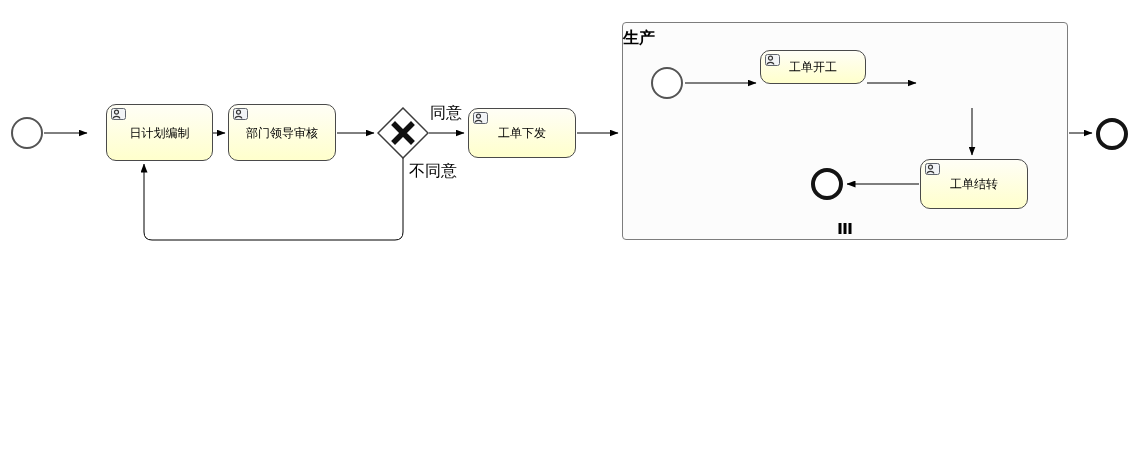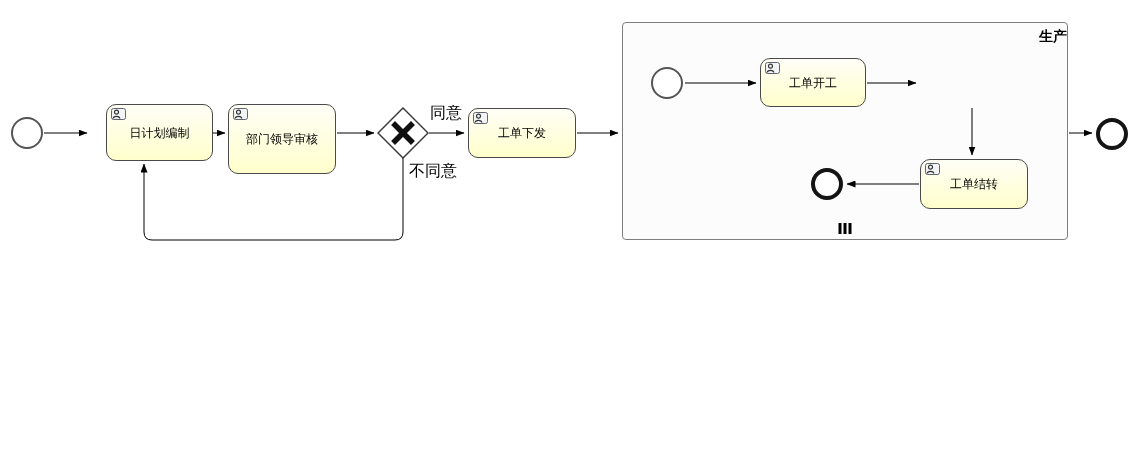--- a/index.html
+++ b/index.html
@@ -31,21 +31,21 @@
 
   .flow-label { position:absolute; font-size:16px; white-space:nowrap; }
 
   
   .subprocess {
     position:absolute; left:622px; top:22px; width:446px; height:218px;
     border:1px solid #7d7d7d; border-radius:4px; background:#fcfcfc;
   }
   .subprocess-title {
     position:absolute; top:5px; left:0; width:100%;
-    text-align:right; font-size:14px; font-weight:bold;
+    text-align:left; font-size:16px; font-weight:bold;
   }
   .mi-marker {
     position:absolute; bottom:5px; left:50%; transform:translateX(-50%);
     display:flex; gap:2px;
   }
   .mi-marker i { display:block; width:3px; height:11px; background:#000; }
 </style>
 </head>
 <body>
 
@@ -87,21 +87,21 @@
     <span class="task-icon">
       <svg width="15" height="12" viewBox="0 0 15 12">
         <rect x="0.5" y="0.5" width="14" height="11" rx="2" fill="#f2f4f6" stroke="#60656d"></rect>
         <circle cx="5.5" cy="4.2" r="2" fill="none" stroke="#333" stroke-width="1.2"></circle>
         <path d="M2.2 10.5 C2.5 7.6 8.5 7.6 8.8 10.5" fill="none" stroke="#333" stroke-width="1.2"></path>
       </svg>
     </span>
     <span>日计划编制</span>
   </div>
 
-  <div class="task" style="left:228px; top:104px; width:108px; height:70px;">
+  <div class="task" style="left:228px; top:104px; width:108px; height:57px;">
     <span class="task-icon">
       <svg width="15" height="12" viewBox="0 0 15 12">
         <rect x="0.5" y="0.5" width="14" height="11" rx="2" fill="#f2f4f6" stroke="#60656d"></rect>
         <circle cx="5.5" cy="4.2" r="2" fill="none" stroke="#333" stroke-width="1.2"></circle>
         <path d="M2.2 10.5 C2.5 7.6 8.5 7.6 8.8 10.5" fill="none" stroke="#333" stroke-width="1.2"></path>
       </svg>
     </span>
     <span>部门领导审核</span>
   </div>
 
@@ -121,21 +121,21 @@
         <rect x="0.5" y="0.5" width="14" height="11" rx="2" fill="#f2f4f6" stroke="#60656d"></rect>
         <circle cx="5.5" cy="4.2" r="2" fill="none" stroke="#333" stroke-width="1.2"></circle>
         <path d="M2.2 10.5 C2.5 7.6 8.5 7.6 8.8 10.5" fill="none" stroke="#333" stroke-width="1.2"></path>
       </svg>
     </span>
     <span>工单下发</span>
   </div>
 
   <div class="event start" style="left:651px; top:67px;"></div>
 
-  <div class="task" style="left:760px; top:58px; width:106px; height:49px;">
+  <div class="task" style="left:760px; top:50px; width:106px; height:34px;">
     <span class="task-icon">
       <svg width="15" height="12" viewBox="0 0 15 12">
         <rect x="0.5" y="0.5" width="14" height="11" rx="2" fill="#f2f4f6" stroke="#60656d"></rect>
         <circle cx="5.5" cy="4.2" r="2" fill="none" stroke="#333" stroke-width="1.2"></circle>
         <path d="M2.2 10.5 C2.5 7.6 8.5 7.6 8.8 10.5" fill="none" stroke="#333" stroke-width="1.2"></path>
       </svg>
     </span>
     <span>工单开工</span>
   </div>
 

